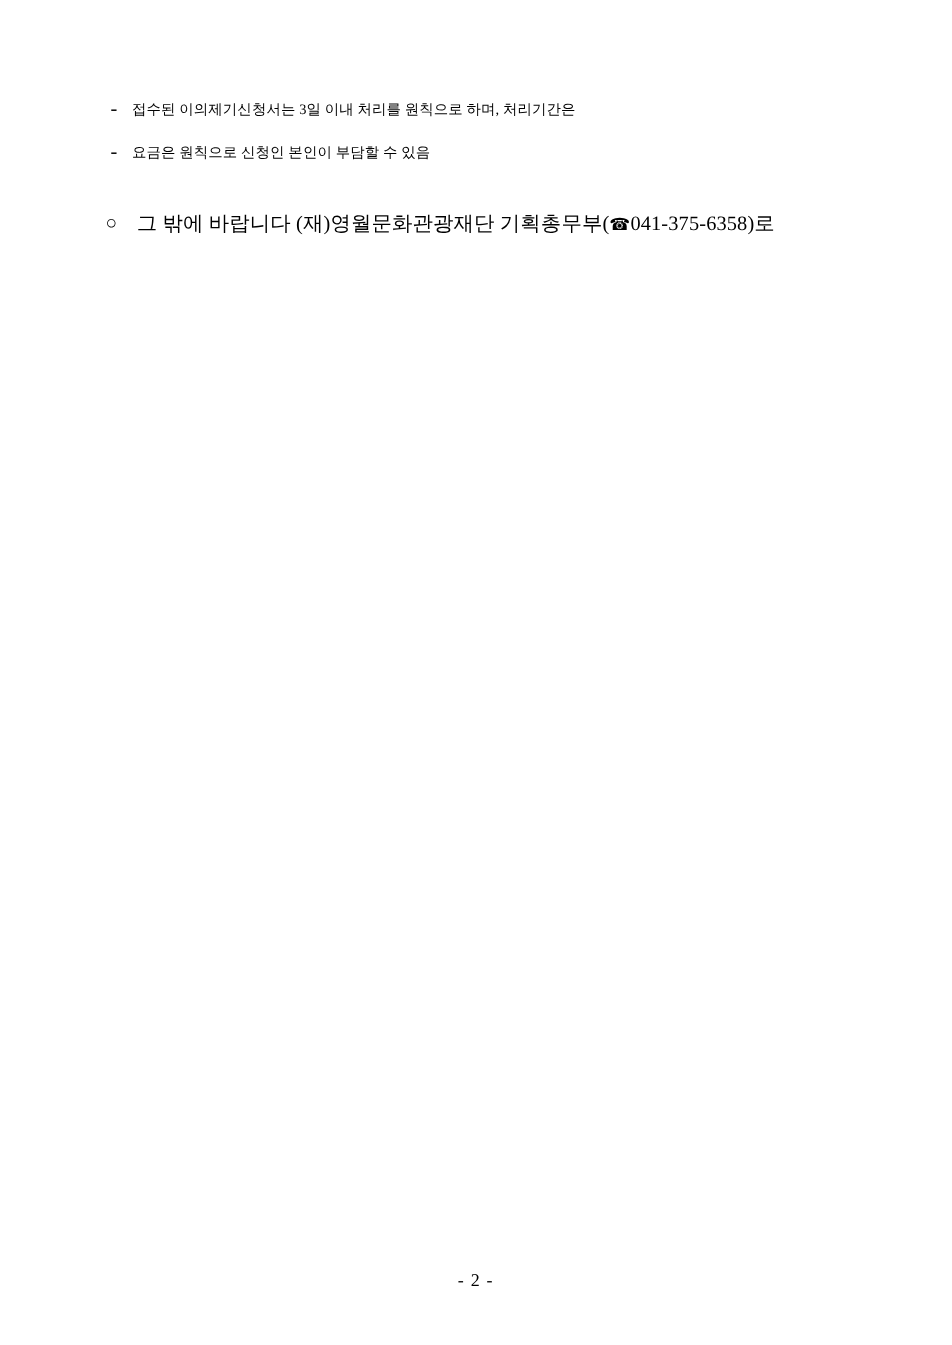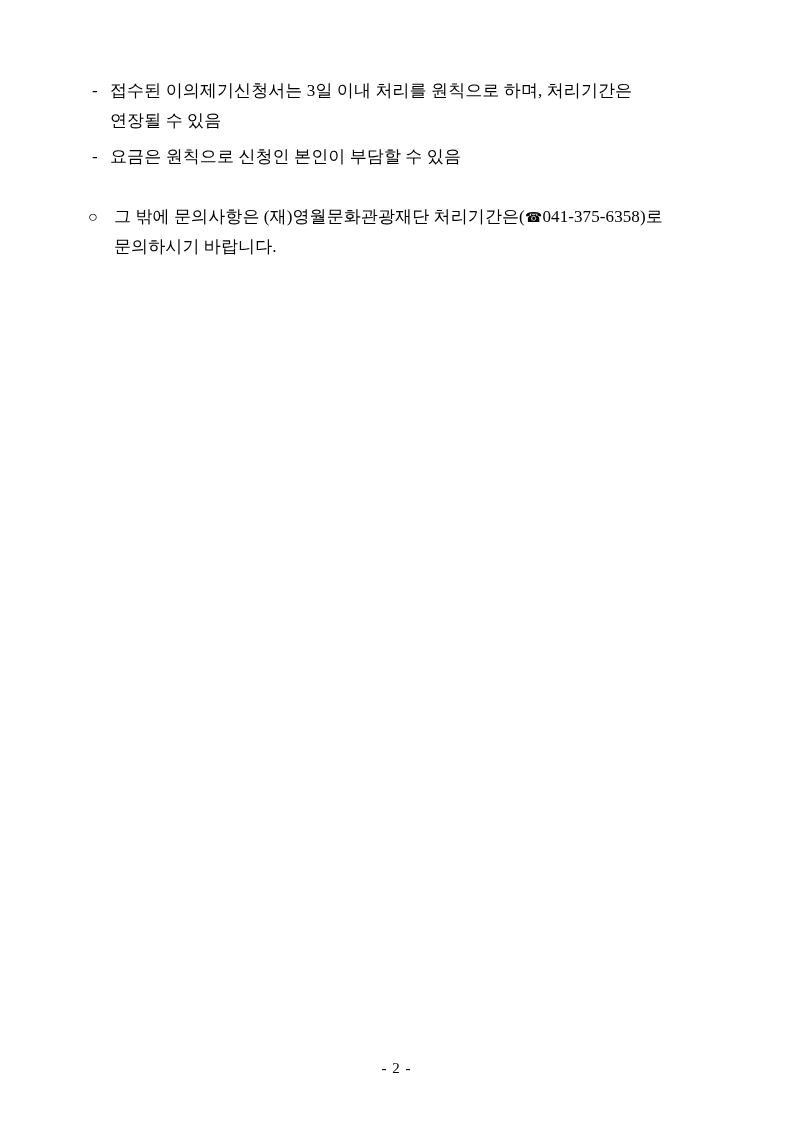--- a/index.html
+++ b/index.html
@@ -39,21 +39,21 @@
     flex: 0 0 auto;
     width: 22px;
     font-size: 17px;
     line-height: 30px;
     text-align: left;
     padding-left: 4px;
     box-sizing: border-box;
   }
   .dash-text {
     flex: 1 1 auto;
-    font-size: 17px;
+    font-size: 12px;
     line-height: 30px;
     text-align: justify;
     word-break: keep-all;
     letter-spacing: 0.1px;
   }
   .dash-text .indent-line {
     display: block;
   }
 
   
@@ -102,35 +102,34 @@
 <div class="page">
 
   <div class="content">
 
     <div class="dash-list">
 
       <div class="dash-item">
         <span class="dash-marker">-</span>
         <span class="dash-text">
           <span>접수된 이의제기신청서는 3일 이내 처리를 원칙으로 하며, 처리기간은</span>
-          <span class="indent-line">연장될 수 있음</span>
         </span>
       </div>
 
       <div class="dash-item">
         <span class="dash-marker">-</span>
         <span class="dash-text">
           <span class="indent-line">요금은 원칙으로 신청인 본인이 부담할 수 있음</span>
         </span>
       </div>
 
     </div>
 
     <div class="circle-block">
       <span class="circle-marker">○</span>
-      <span class="circle-text"><span>그 밖에 문의사항은 (재)영월문화관광재단 처리기간은(</span><span class="phone-glyph">☎</span><span>041-375-6358</span><span>)로</span><span class="line2">문의하시기 바랍니다.</span></span>
+      <span class="circle-text"><span>그 밖에 바랍니다 (재)영월문화관광재단 기획총무부(</span><span class="phone-glyph">☎</span><span>041-375-6358</span><span>)로</span></span>
     </div>
 
   </div>
 
   <div class="page-number">- 2 -</div>
 
 </div>
 
 </body></html>

